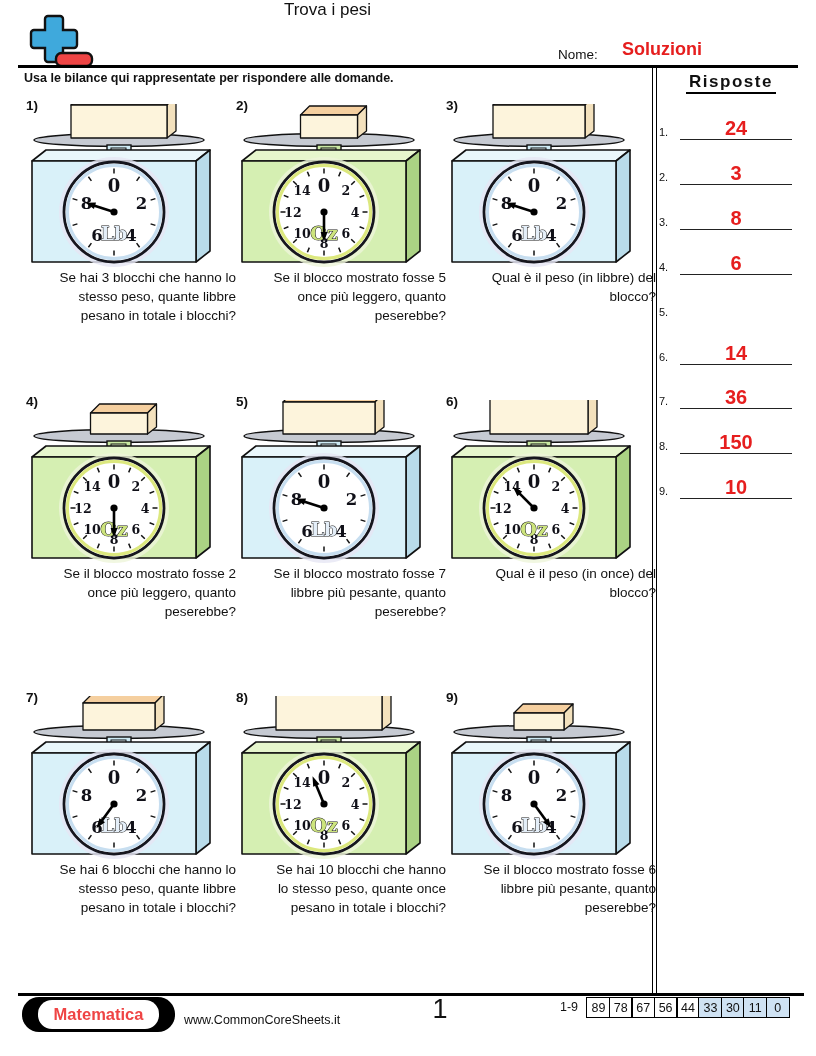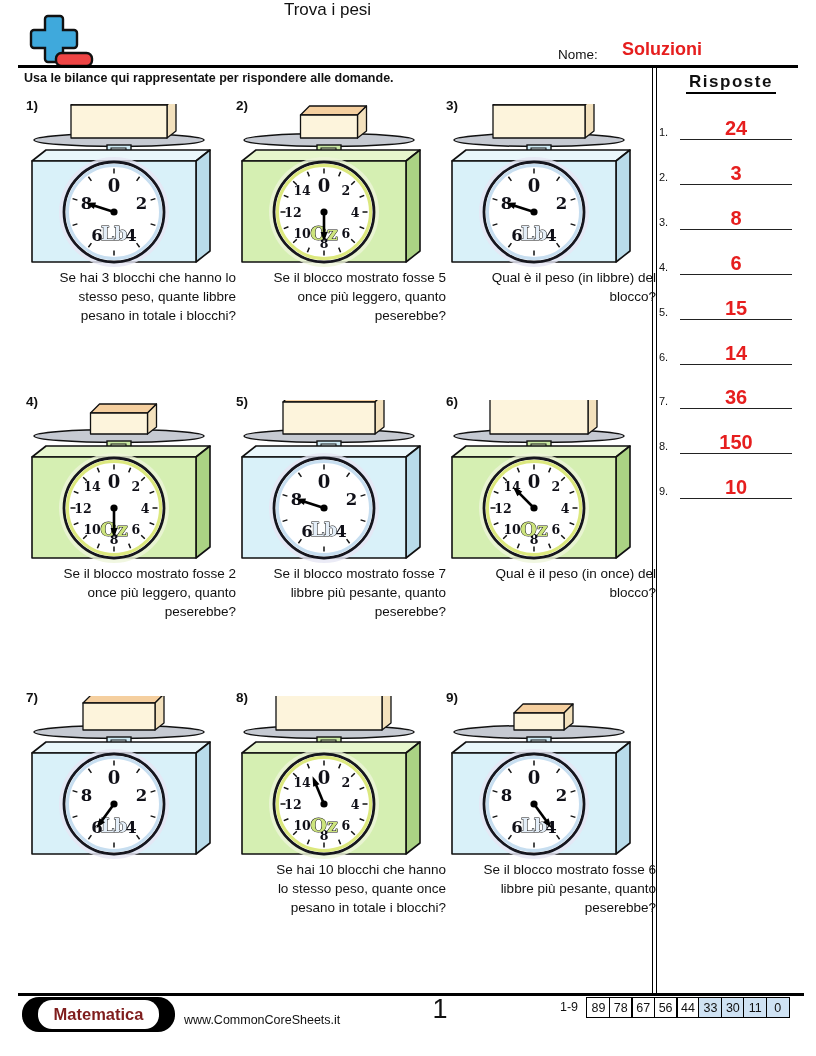--- a/index.html
+++ b/index.html
@@ -29,21 +29,21 @@
   .scale-svg{position:absolute;left:0;top:8px;width:200px;height:168px;}
   .question{position:absolute;left:32px;top:172px;width:182px;margin:0;
             font-size:13.5px;line-height:1.42;text-align:right;}
 
   
   .footer-rule{left:18px;top:993px;width:786px;height:2.6px;background:#000;}
   .brand-box{left:22px;top:997px;width:153px;height:35px;background:#000;border-radius:17px;
              display:flex;align-items:center;justify-content:center;}
   .brand-inner{width:121px;height:29px;background:#fff;border-radius:14px;
                display:flex;align-items:center;justify-content:center;
-               font-size:16.5px;font-weight:bold;color:#7f1d1d;}
+               font-size:16.5px;font-weight:bold;color:#ef4444;}
   .site-url{left:184px;top:1013px;font-size:12.5px;}
   .page-num{left:400px;top:994px;width:80px;text-align:center;font-size:27px;}
   .score-range{left:560px;top:1000px;font-size:12.5px;}
   .score-cells{left:588px;top:997px;display:flex;}
   .score-cell{width:22px;height:19px;border:1.6px solid #000;margin-left:-1.6px;
               display:flex;align-items:center;justify-content:center;font-size:12.5px;}
   .score-cell.hl{background:var(--hl);}
 </style>
 </head>
 <body>
@@ -84,23 +84,20 @@
         </div>
       </div>
       <div class="ans-row" style="top: 236.7px;">
         <span class="ans-num">4.</span>
         <div class="ans-line">
           <span class="ans-val">6</span>
         </div>
       </div>
       <div class="ans-row" style="top: 281.6px;">
         <span class="ans-num">5.</span>
-        <div class="ans-line">
-          <span class="ans-val">15</span>
-        </div>
       </div>
       <div class="ans-row" style="top: 326.5px;">
         <span class="ans-num">6.</span>
         <div class="ans-line">
           <span class="ans-val">14</span>
         </div>
       </div>
       <div class="ans-row" style="top: 371.4px;">
         <span class="ans-num">7.</span>
         <div class="ans-line">
@@ -455,20 +452,21 @@
             <text x="109.0" y="131.5" text-anchor="middle" dominant-baseline="central" font-family="DejaVu Serif, serif" font-weight="bold" font-size="16.5" fill="#101018">4</text>
             <text x="75.0" y="131.5" text-anchor="middle" dominant-baseline="central" font-family="DejaVu Serif, serif" font-weight="bold" font-size="16.5" fill="#101018">6</text>
             <text x="64.4" y="99.0" text-anchor="middle" dominant-baseline="central" font-family="DejaVu Serif, serif" font-weight="bold" font-size="16.5" fill="#101018">8</text>
             <text x="92" y="129" text-anchor="middle" dominant-baseline="central" font-family="DejaVu Serif, serif" font-weight="bold" font-size="19" fill="#e4eef8" stroke="#111" stroke-width="1" paint-order="stroke" stroke-linejoin="round">Lb</text>
             <g transform="rotate(216 92 108)">
               <line x1="92" y1="108" x2="92" y2="86" stroke="#000" stroke-width="2.6"></line>
               <polygon points="88.6,88 95.4,88 92,78" fill="#000"></polygon>
             </g>
             <circle cx="92" cy="108" r="3.6" fill="#000"></circle>
           </svg></div>
+        <p class="question">Se hai 6 blocchi che hanno lo stesso peso, quante libbre pesano in totale i blocchi?</p>
       </div>
       <div class="cell" style="left: 232px; top: 688px;">
         <div class="qnum">8)</div>
         <div class="scale-svg"><svg viewBox="0 0 200 168" width="200" height="168">
             <ellipse cx="97" cy="36" rx="85" ry="6.5" fill="#c6cad2" stroke="#111" stroke-width="1.5"></ellipse>
             <g stroke="#111" stroke-width="1.3" stroke-linejoin="round">
               <polygon points="44,-5 53,-14 159,-14 150,-5" fill="#f5cf9f"></polygon>
               <polygon points="150,-5 159,-14 159,27 150,34" fill="#f3e1bd"></polygon>
               <rect x="44" y="-5" width="106" height="39" fill="#fdf4dc"></rect>
             </g>

